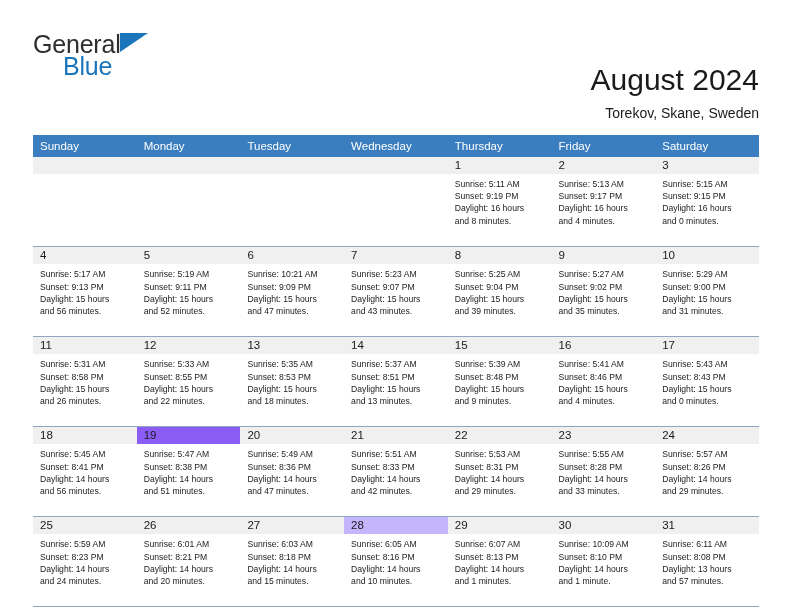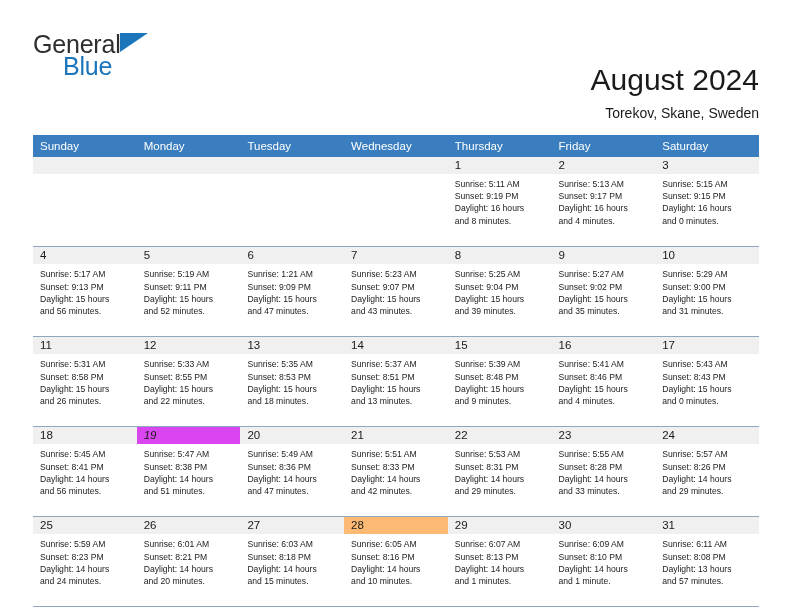--- a/index.html
+++ b/index.html
@@ -220,21 +220,21 @@
             <div class="info">
               <div>Sunrise: 5:19 AM</div>
               <div>Sunset: 9:11 PM</div>
               <div>Daylight: 15 hours</div>
               <div>and 52 minutes.</div>
             </div>
           </td>
           <td style="border-bottom-color: rgb(143, 168, 191);">
             <div class="daynum" style="background: rgb(240, 240, 240);">6</div>
             <div class="info">
-              <div>Sunrise: 1:21 AM</div>
+              <div>Sunrise: 10:21 AM</div>
               <div>Sunset: 9:09 PM</div>
               <div>Daylight: 15 hours</div>
               <div>and 47 minutes.</div>
             </div>
           </td>
           <td style="border-bottom-color: rgb(143, 168, 191);">
             <div class="daynum" style="background: rgb(240, 240, 240);">7</div>
             <div class="info">
               <div>Sunrise: 5:23 AM</div>
               <div>Sunset: 9:07 PM</div>
@@ -339,21 +339,21 @@
           <td style="border-bottom-color: rgb(143, 168, 191);">
             <div class="daynum" style="background: rgb(240, 240, 240);">18</div>
             <div class="info">
               <div>Sunrise: 5:45 AM</div>
               <div>Sunset: 8:41 PM</div>
               <div>Daylight: 14 hours</div>
               <div>and 56 minutes.</div>
             </div>
           </td>
           <td style="border-bottom-color: rgb(143, 168, 191);">
-            <div class="daynum" style="background: #d946ef; font-style: italic;">19</div>
+            <div class="daynum" style="background: #8b5cf6;">19</div>
             <div class="info">
               <div>Sunrise: 5:47 AM</div>
               <div>Sunset: 8:38 PM</div>
               <div>Daylight: 14 hours</div>
               <div>and 51 minutes.</div>
             </div>
           </td>
           <td style="border-bottom-color: rgb(143, 168, 191);">
             <div class="daynum" style="background: rgb(240, 240, 240);">20</div>
             <div class="info">
@@ -422,41 +422,41 @@
           <td style="border-bottom-color: rgb(143, 168, 191);">
             <div class="daynum" style="background: rgb(240, 240, 240);">27</div>
             <div class="info">
               <div>Sunrise: 6:03 AM</div>
               <div>Sunset: 8:18 PM</div>
               <div>Daylight: 14 hours</div>
               <div>and 15 minutes.</div>
             </div>
           </td>
           <td style="border-bottom-color: rgb(143, 168, 191);">
-            <div class="daynum" style="background: #fdba74;">28</div>
+            <div class="daynum" style="background: #c4b5fd;">28</div>
             <div class="info">
               <div>Sunrise: 6:05 AM</div>
               <div>Sunset: 8:16 PM</div>
               <div>Daylight: 14 hours</div>
               <div>and 10 minutes.</div>
             </div>
           </td>
           <td style="border-bottom-color: rgb(143, 168, 191);">
             <div class="daynum" style="background: rgb(240, 240, 240);">29</div>
             <div class="info">
               <div>Sunrise: 6:07 AM</div>
               <div>Sunset: 8:13 PM</div>
               <div>Daylight: 14 hours</div>
               <div>and 1 minutes.</div>
             </div>
           </td>
           <td style="border-bottom-color: rgb(143, 168, 191);">
             <div class="daynum" style="background: rgb(240, 240, 240);">30</div>
             <div class="info">
-              <div>Sunrise: 6:09 AM</div>
+              <div>Sunrise: 10:09 AM</div>
               <div>Sunset: 8:10 PM</div>
               <div>Daylight: 14 hours</div>
               <div>and 1 minute.</div>
             </div>
           </td>
           <td style="border-bottom-color: rgb(143, 168, 191);">
             <div class="daynum" style="background: rgb(240, 240, 240);">31</div>
             <div class="info">
               <div>Sunrise: 6:11 AM</div>
               <div>Sunset: 8:08 PM</div>

